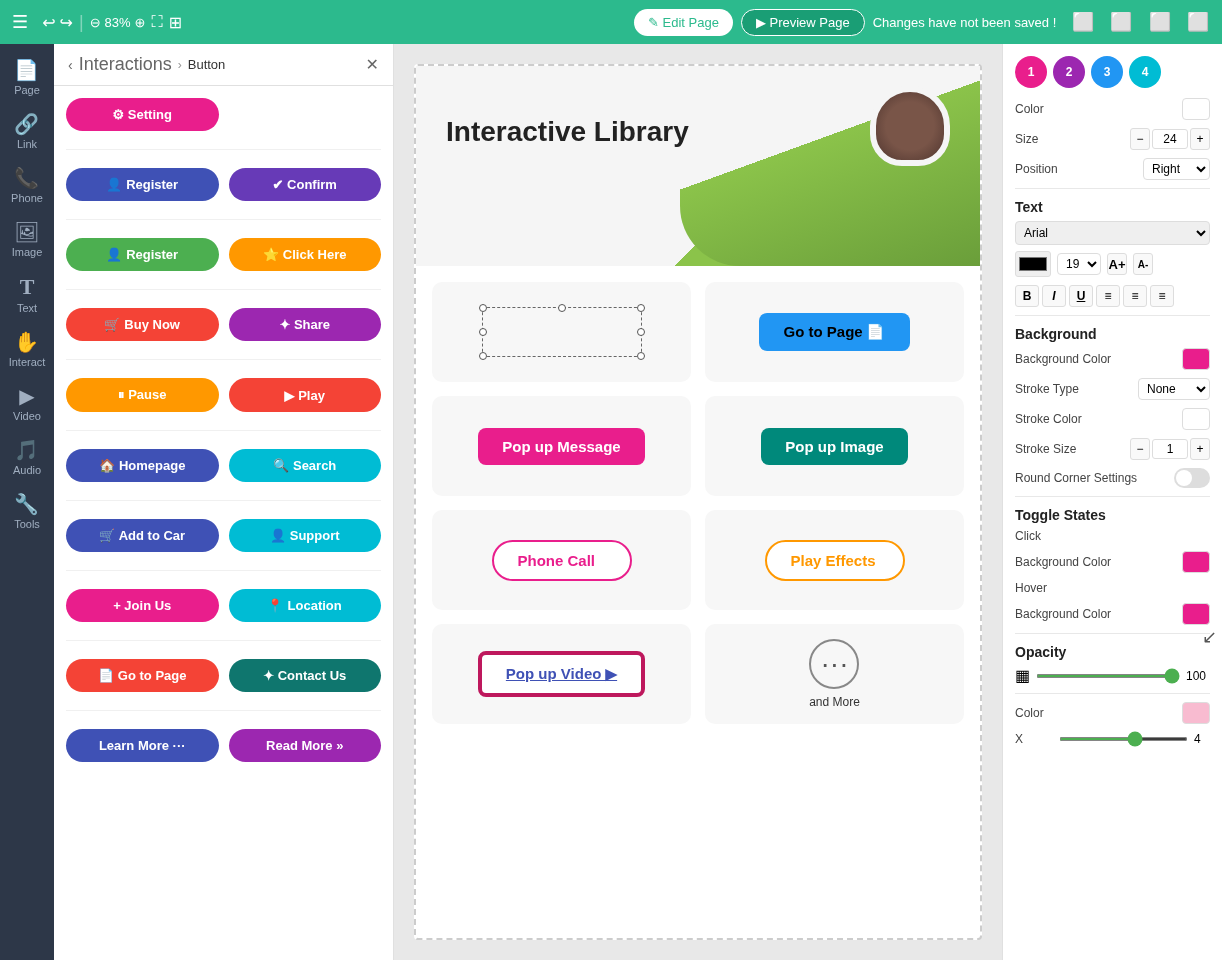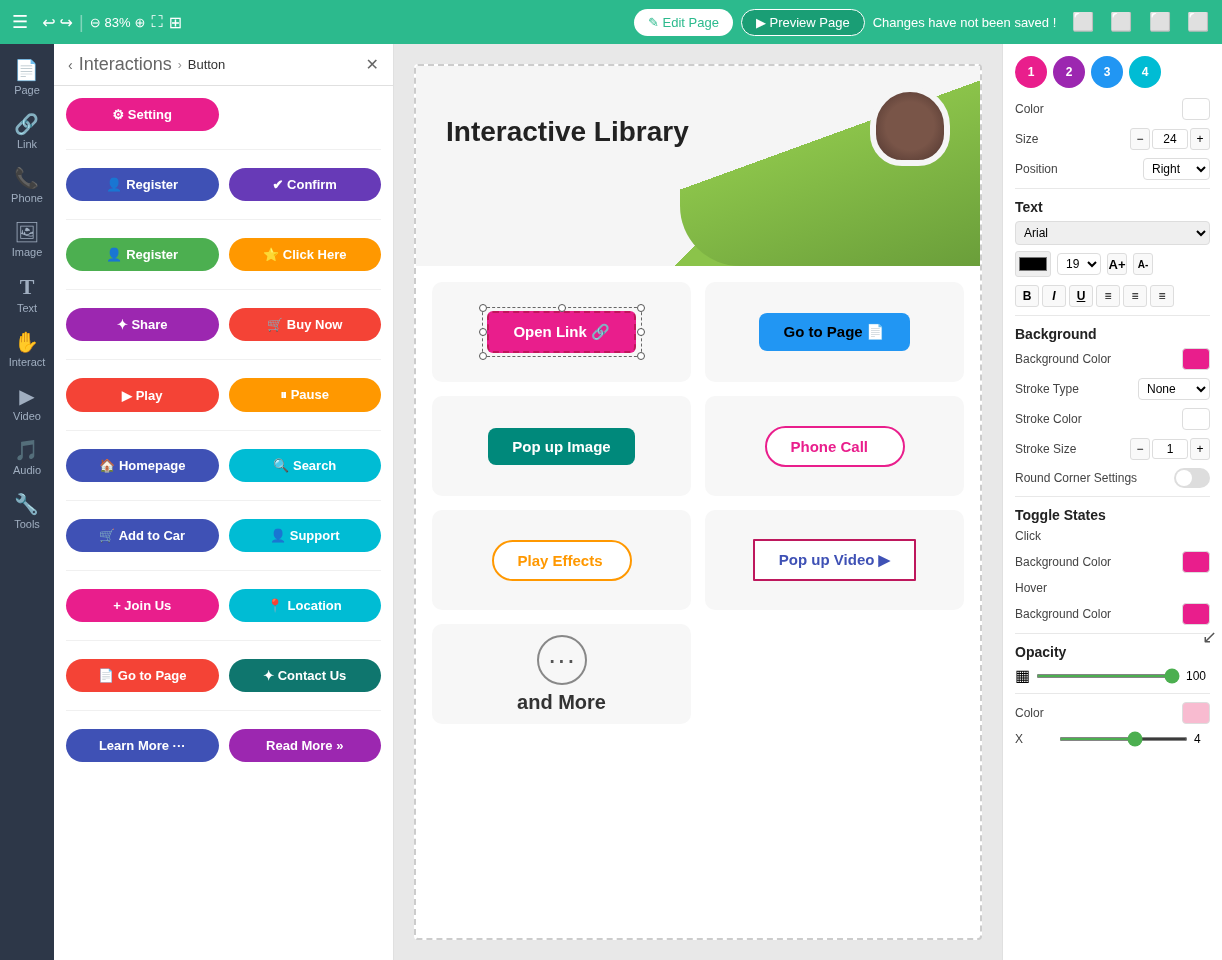--- a/index.html
+++ b/index.html
@@ -289,27 +289,27 @@
         <button class="panel-btn" style="background:#3f51b5;">👤 Register</button>
         <button class="panel-btn" style="background:#673ab7;">✔ Confirm</button>
 
         <div class="panel-divider" style="grid-column:1/-1;"></div>
 
         <button class="panel-btn" style="background:#4caf50;">👤 Register</button>
         <button class="panel-btn" style="background:#ff9800;">⭐ Click Here</button>
 
         <div class="panel-divider" style="grid-column:1/-1;"></div>
 
+        <button class="panel-btn" style="background:#f44336;">🛒 Buy Now</button>
         <button class="panel-btn" style="background:#9c27b0;">✦ Share</button>
-        <button class="panel-btn" style="background:#f44336;">🛒 Buy Now</button>
-
-        <div class="panel-divider" style="grid-column:1/-1;"></div>
-
+
+        <div class="panel-divider" style="grid-column:1/-1;"></div>
+
+        <button class="panel-btn" style="background:#ff9800;">⏸ Pause</button>
         <button class="panel-btn" style="background:#f44336;">▶ Play</button>
-        <button class="panel-btn" style="background:#ff9800;">⏸ Pause</button>
 
         <div class="panel-divider" style="grid-column:1/-1;"></div>
 
         <button class="panel-btn" style="background:#3f51b5;">🏠 Homepage</button>
         <button class="panel-btn" style="background:#00bcd4;">🔍 Search</button>
 
         <div class="panel-divider" style="grid-column:1/-1;"></div>
 
         <button class="panel-btn" style="background:#3f51b5;">🛒 Add to Car</button>
         <button class="panel-btn" style="background:#00bcd4;">👤 Support</button>
@@ -340,58 +340,60 @@
         <div style="position:absolute;right:30px;top:20px;width:80px;height:80px;background:radial-gradient(circle,#795548 50%,#4e342e 100%);border-radius:50% 50% 40% 40%;border:6px solid #f5f5f5;z-index:2;"></div>
         <div class="canvas-header-content" style="position:relative;z-index:3;padding-top:50px;">
           <span class="canvas-title">Interactive Library</span>
         </div>
       </div>
 
 
       <div class="canvas-buttons-area">
 
         <div class="canvas-card" style="position:relative;">
-          <button class="canvas-btn open-link-btn" style="background:#e91e8c;color:white;border:2px dashed #c0175a;min-width:130px;">Open Link 🔗</button>
 
           <div style="position:absolute;top:50%;left:50%;transform:translate(-50%,-50%);width:160px;height:50px;border:1.5px dashed #666;pointer-events:none;">
             <div style="width:8px;height:8px;background:white;border:1.5px solid #555;border-radius:50%;position:absolute;top:-4px;left:50%;transform:translateX(-50%);"></div>
             <div style="width:8px;height:8px;background:white;border:1.5px solid #555;border-radius:50%;position:absolute;bottom:-4px;left:-4px;"></div>
             <div style="width:8px;height:8px;background:white;border:1.5px solid #555;border-radius:50%;position:absolute;bottom:-4px;right:-4px;"></div>
             <div style="width:8px;height:8px;background:white;border:1.5px solid #555;border-radius:50%;position:absolute;top:-4px;left:-4px;"></div>
             <div style="width:8px;height:8px;background:white;border:1.5px solid #555;border-radius:50%;position:absolute;top:-4px;right:-4px;"></div>
             <div style="width:8px;height:8px;background:white;border:1.5px solid #555;border-radius:50%;position:absolute;top:50%;left:-4px;transform:translateY(-50%);"></div>
             <div style="width:8px;height:8px;background:white;border:1.5px solid #555;border-radius:50%;position:absolute;top:50%;right:-4px;transform:translateY(-50%);"></div>
           </div>
         </div>
 
         <div class="canvas-card">
           <button class="canvas-btn" style="background:#2196f3;color:#000000;border:none;min-width:140px;border-radius:8px;">Go to Page 📄</button>
         </div>
 
+        <div class="canvas-card">
+          <button class="canvas-btn" style="background:#e91e8c;color:white;border:none;min-width:140px;border-radius:8px;">Pop up Message</button>
+        </div>
 
         <div class="canvas-card">
           <button class="canvas-btn" style="background:#00897b;color:white;border:none;min-width:140px;border-radius:8px;">Pop up Image</button>
         </div>
 
         <div class="canvas-card">
           <button class="canvas-btn" style="background:white;color:#e91e8c;border:2px solid #e91e8c;min-width:140px;border-radius:30px;">Phone Call</button>
         </div>
 
         <div class="canvas-card">
           <button class="canvas-btn" style="background:white;color:#ff9800;border:2px solid #ff9800;min-width:140px;border-radius:30px;">Play Effects</button>
         </div>
 
         <div class="canvas-card">
-          <button class="canvas-btn" style="background:white;color:#3f51b5;border:2px solid #be185d;min-width:140px;border-radius:1px;">Pop up Video ▶</button>
+          <button class="canvas-btn" style="background:white;color:#3f51b5;border:4px solid #be185d;min-width:140px;border-radius:8px;text-decoration:underline;">Pop up Video ▶</button>
         </div>
 
         <div class="canvas-card">
           <div style="display:flex;flex-direction:column;align-items:center;gap:6px;">
             <div style="font-size:28px;color:#555;border:2px solid #888;border-radius:50%;width:50px;height:50px;display:flex;align-items:center;justify-content:center;">···</div>
-            <span style="font-size:20px;font-weight:700;color:#333;">and More</span>
+            <span style="font-size:12px;font-weight:400;color:#333;">and More</span>
           </div>
         </div>
       </div>
     </div>
   </div>
 
   <div class="props-panel">
 
     <div class="avatar-row">
       <div class="avatar" style="background:#e91e8c;">1</div>

